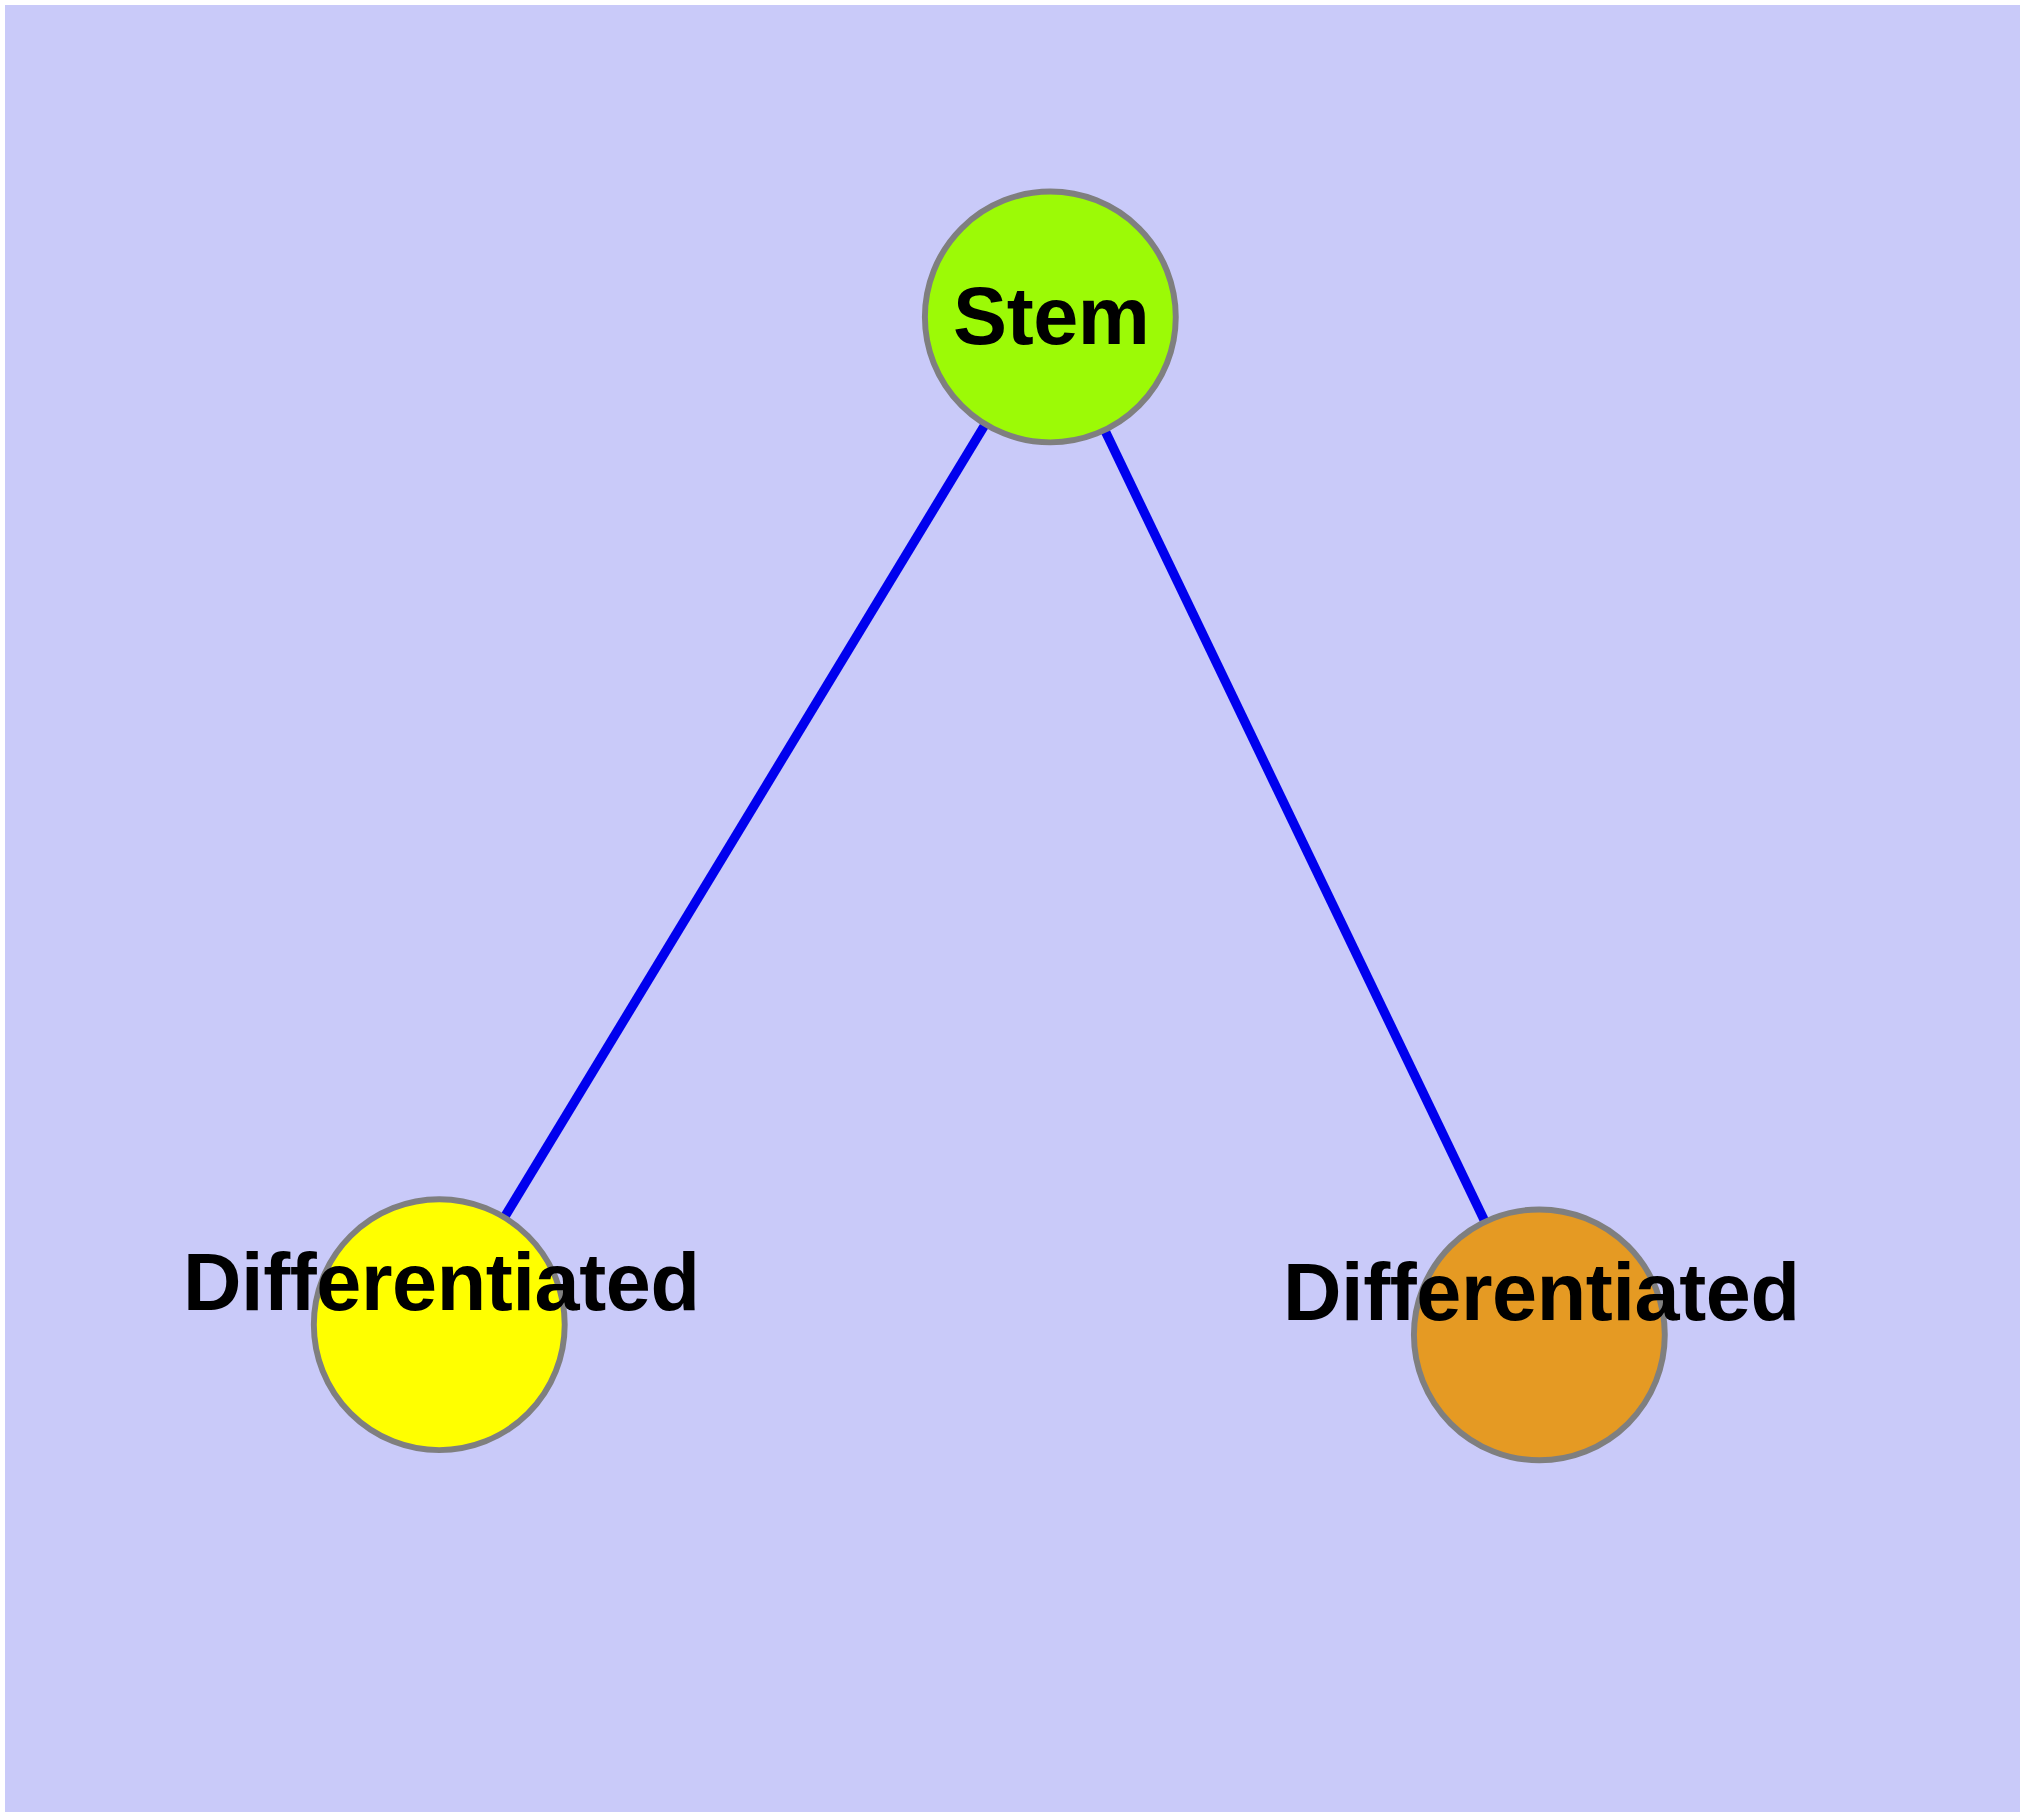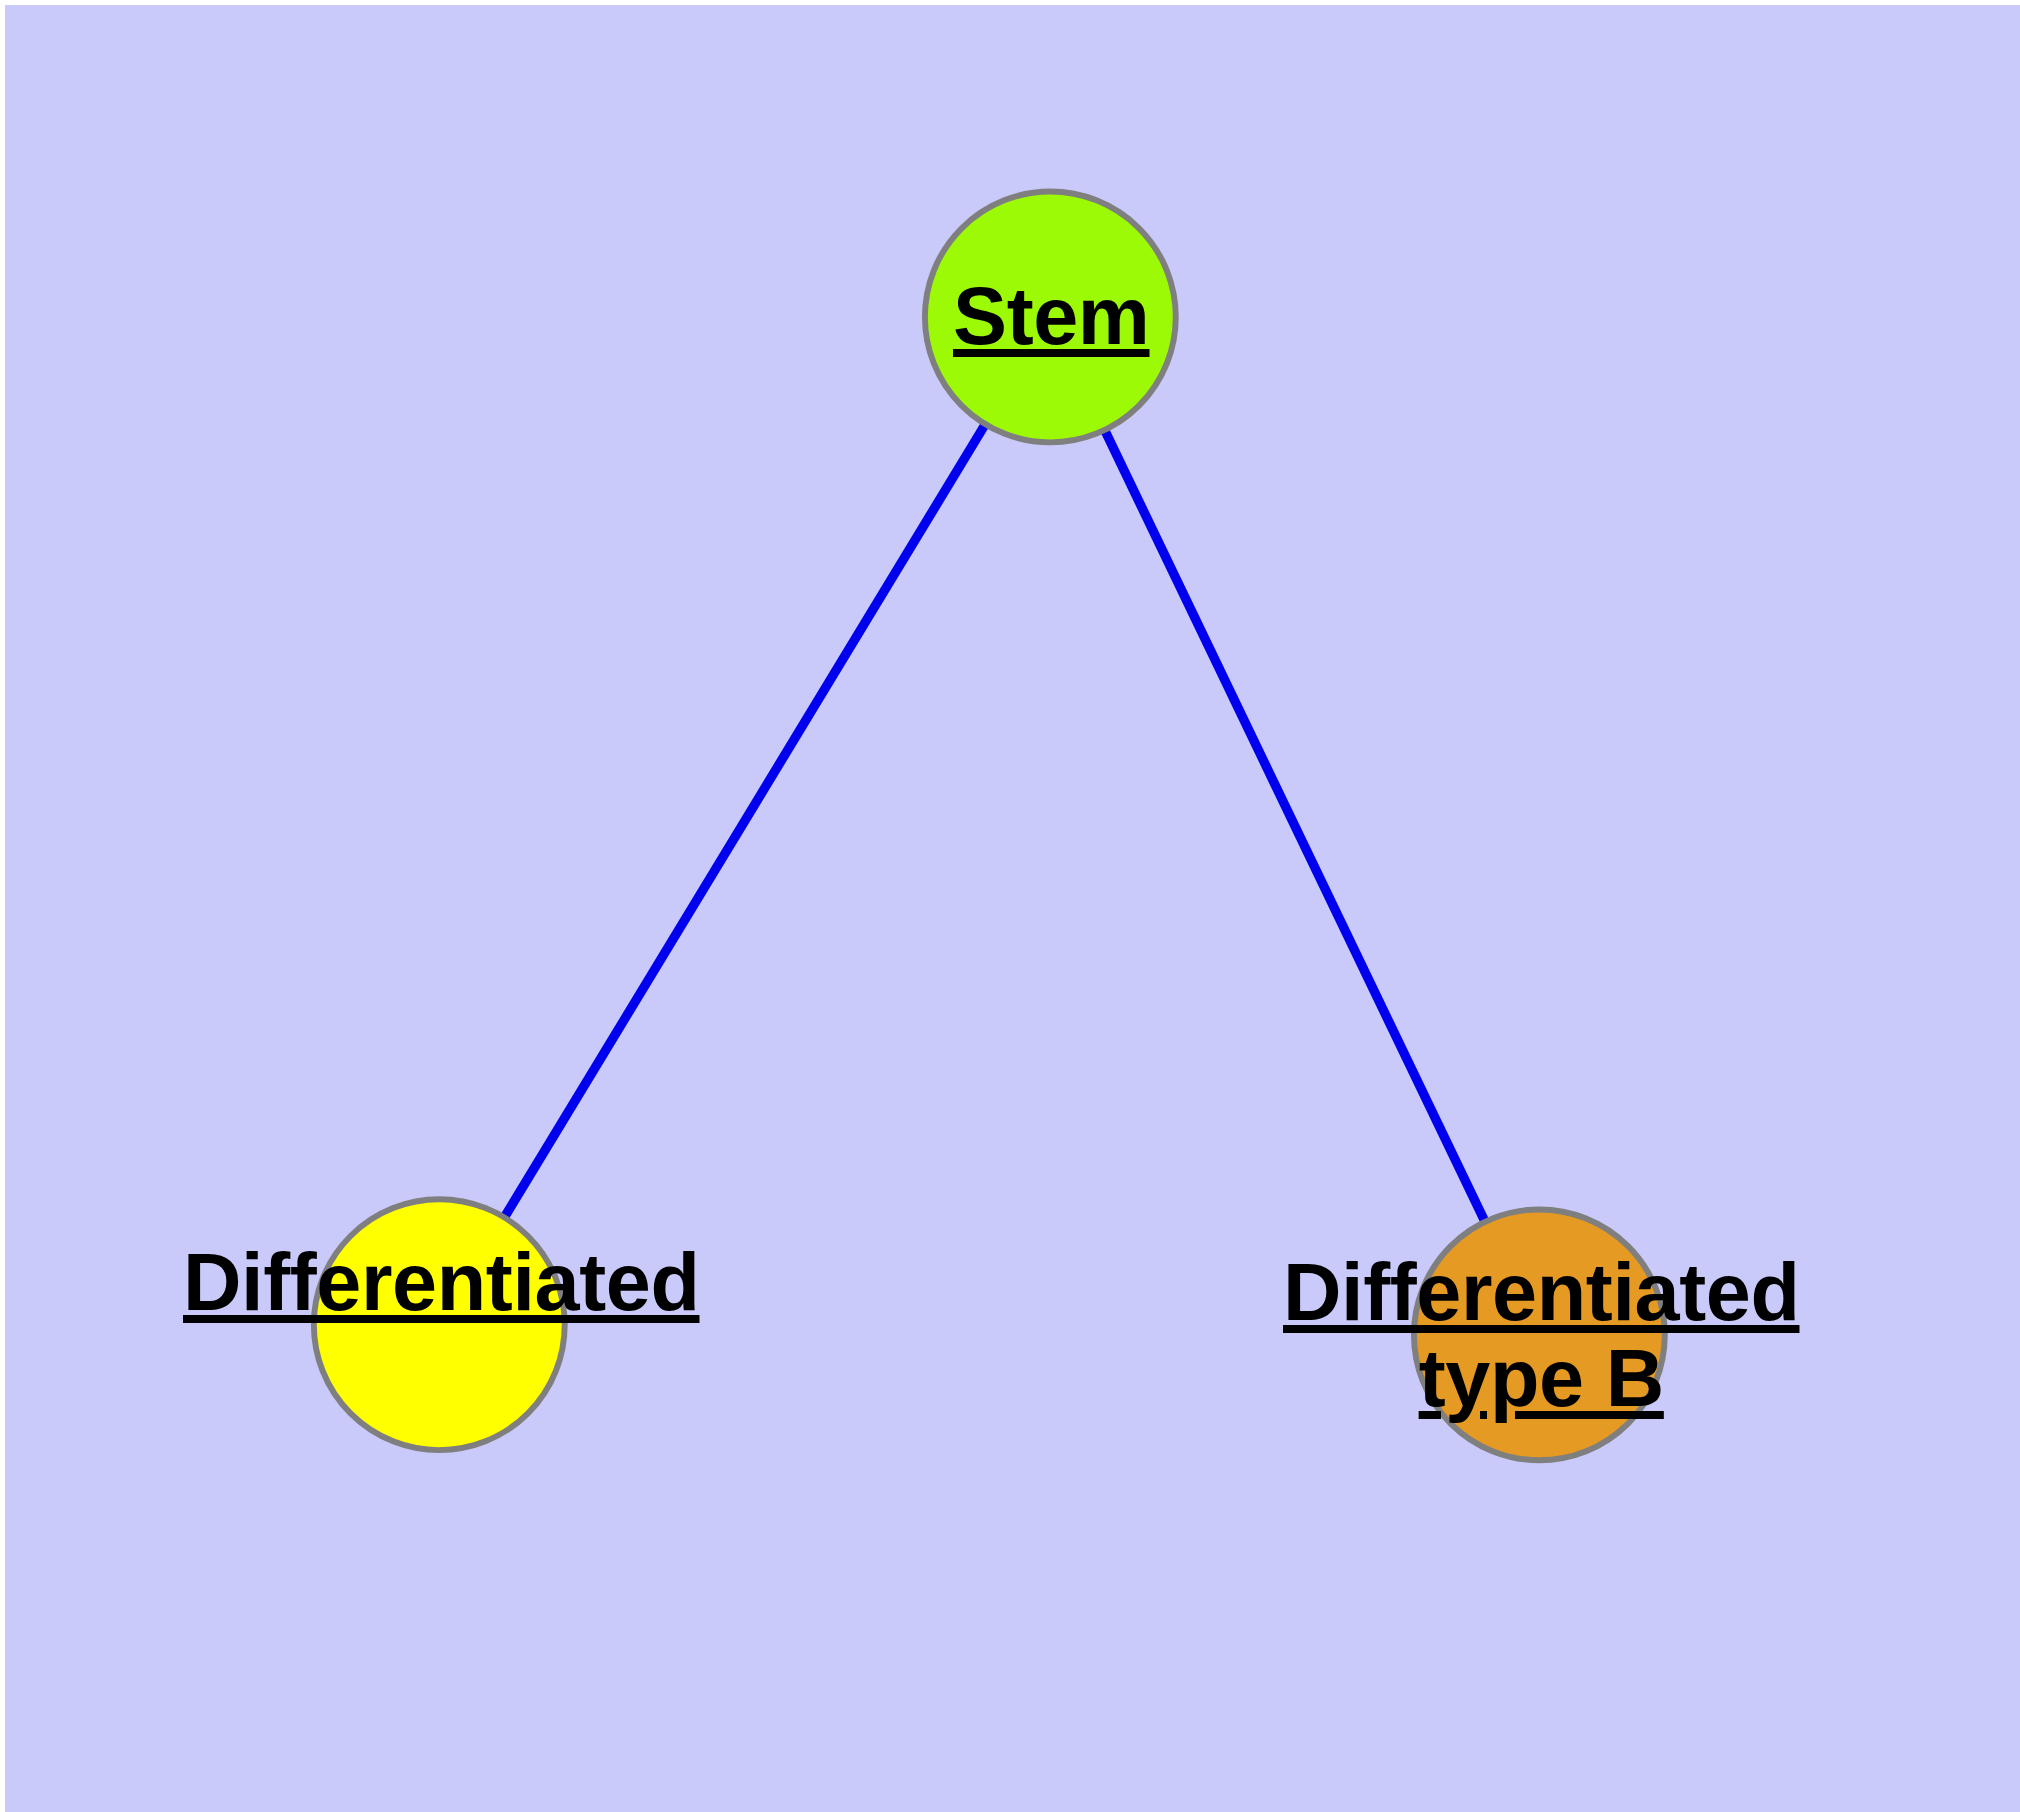--- a/index.html
+++ b/index.html
@@ -34,21 +34,20 @@
   }
   .node-label {
     position: absolute;
     text-align: center;
     color: #000000;
     font-weight: bold;
     line-height: 1.06;
     white-space: pre;
     pointer-events: none;
     letter-spacing: -0.4px;
-    text-decoration: underline;
   }
   .node-label.single {
     font-size: 81px;
   }
   .node-label.double {
     font-size: 81px;
   }
   .lbl-line { display: block; }
 </style>
 </head>
@@ -66,17 +65,17 @@
     <g id="node-layer">
         <circle cx="1239" cy="374" r="148" fill="#9cfa06" stroke="#7f7f7f" stroke-width="7"></circle>
         <circle cx="518" cy="1563" r="148" fill="#ffff00" stroke="#7f7f7f" stroke-width="7"></circle>
         <circle cx="1816" cy="1575" r="148" fill="#e59a23" stroke="#7f7f7f" stroke-width="7"></circle>
       </g>
   </svg>
 
   <div id="label-layer">
       <div class="node-label single" style="font-size: 81px; color: rgb(0, 0, 0); left: 953px; top: 274px;"><span class="lbl-line">Stem</span></div>
       <div class="node-label double" style="font-size: 81px; color: rgb(0, 0, 0); left: 183px; top: 1240px;"><span class="lbl-line">Differentiated</span></div>
-      <div class="node-label double" style="font-size: 81px; color: rgb(0, 0, 0); left: 1283px; top: 1250px;"><span class="lbl-line">Differentiated</span><span class="lbl-line">type B</span></div>
+      <div class="node-label double" style="font-size: 81px; color: rgb(0, 0, 0); left: 1283px; top: 1250px;"><span class="lbl-line">Differentiated</span></div>
     </div>
 
 </div>
 
 
 </body></html>

